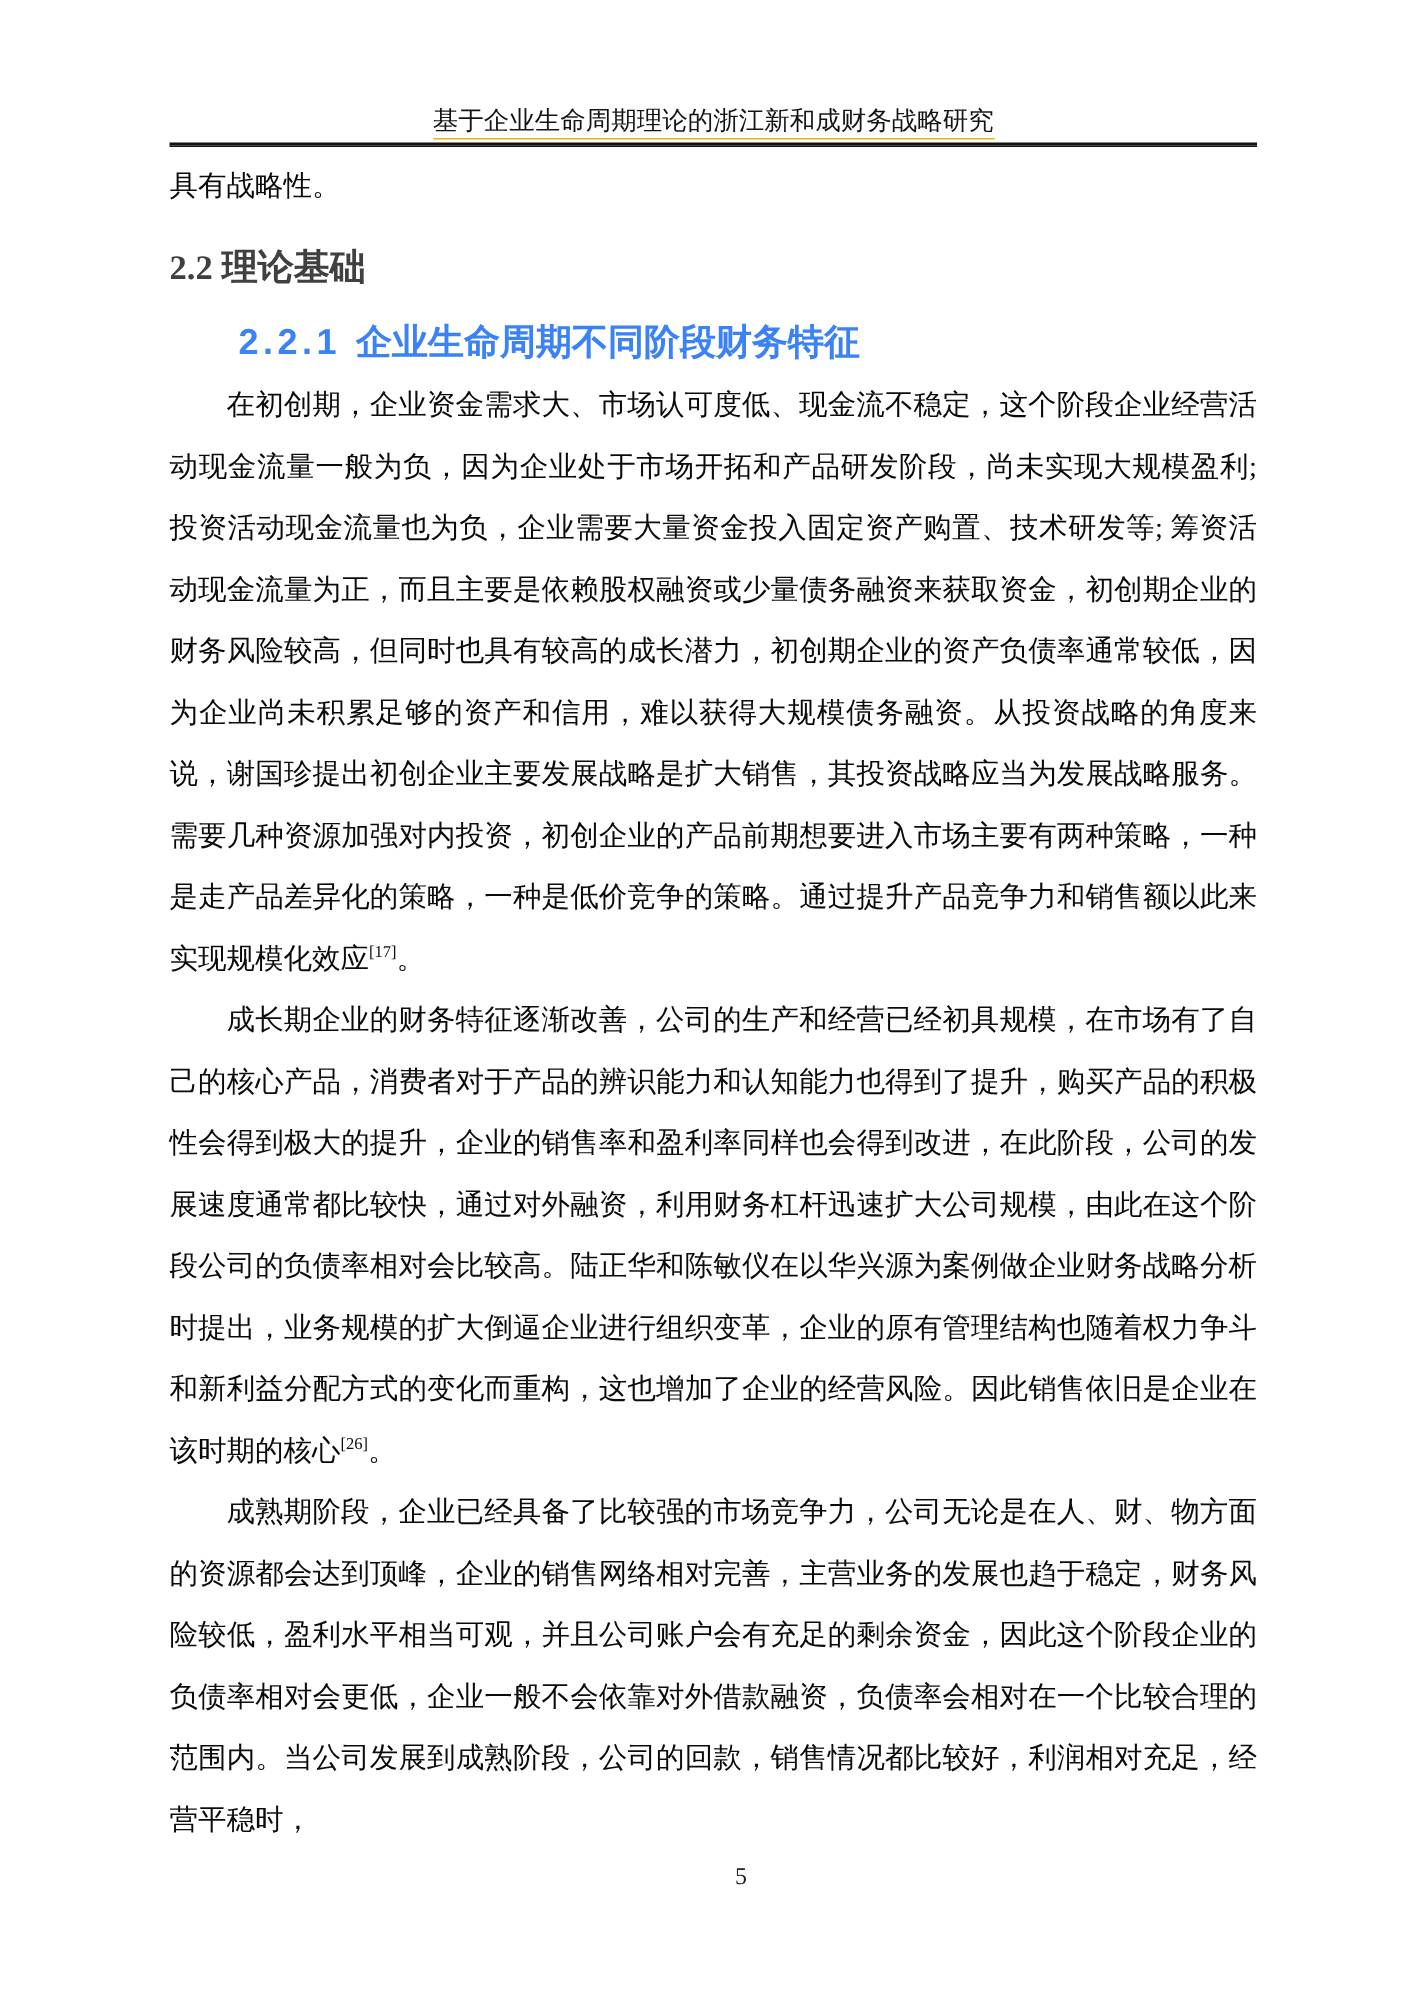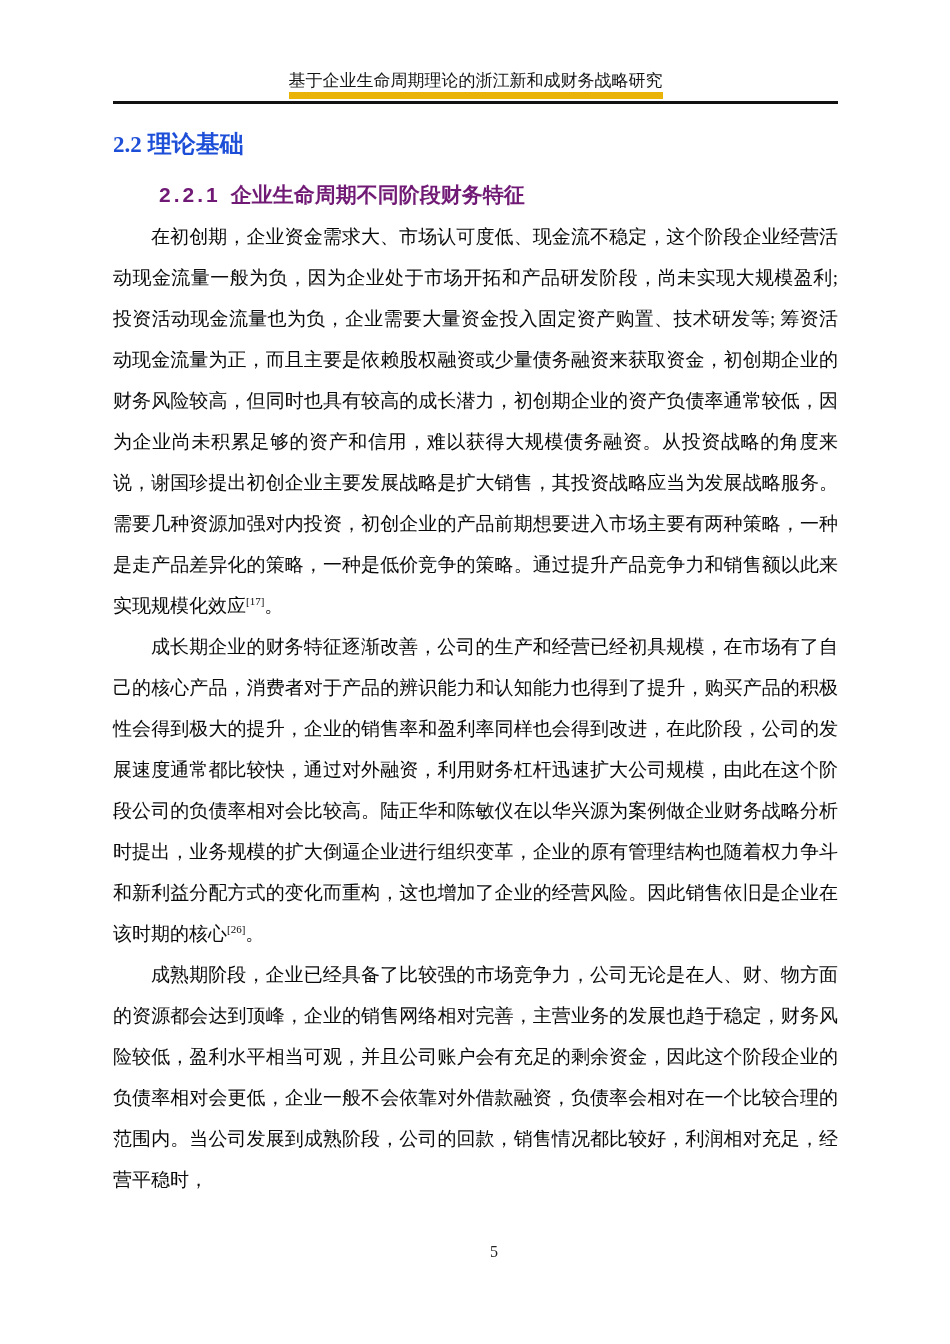--- a/index.html
+++ b/index.html
@@ -20,21 +20,21 @@
   .header-title-wrap {
     text-align: center;
     line-height: 20px;
     margin-bottom: 2px;
   }
   .header-title {
     display: inline-block;
     font-family: "Liberation Serif", "DejaVu Serif", serif;
     font-size: 17px;
     color: #141414;
-    border-bottom: 7px solid #eab308;
+    border-bottom: 1px solid #eab308;
     padding-bottom: 1px;
   }
   .double-rule {
     height: 2.5px;
     border-top: 2.5px solid #121212;
     border-bottom: 1.5px solid #121212;
   }
   .content {
     margin: 0 112px 0 113px;
     padding-top: 6px;
@@ -53,35 +53,35 @@
     line-height: 0;
     vertical-align: super;
     letter-spacing: 0;
   }
   h1.sec {
     margin: 22px 0 0 0;
     font-family: "Liberation Sans", "DejaVu Sans", sans-serif;
     font-weight: 700;
     font-size: 24px;
     line-height: 24px;
-    color: #1d4ed8;
+    color: #404040;
   }
   h1.sec .h1-num {
     font-family: "Liberation Serif", "DejaVu Serif", serif;
     font-weight: 700;
     font-size: 23px;
     margin-right: 6px;
   }
   h2.subsec {
     margin: 26px 0 10px 46px;
     font-family: "Liberation Sans", "DejaVu Sans", sans-serif;
     font-weight: 700;
-    font-size: 21px;
+    font-size: 24px;
     line-height: 23px;
-    color: #701a75;
+    color: #3b82f6;
   }
   h2.subsec .h2-num {
     letter-spacing: 3px;
     margin-right: 10px;
   }
   .footer {
     position: absolute;
     top: 1242px;
     left: 0;
     width: 100%;
@@ -100,20 +100,21 @@
 
   <div class="header">
     <div class="header-title-wrap">
       <span class="header-title">基于企业生命周期理论的浙江新和成财务战略研究</span>
     </div>
     <div class="double-rule"></div>
   </div>
 
   <div class="content">
 
+    <p class="body">具有战略性。</p>
 
     <h1 class="sec"><span class="h1-num">2.2</span><span class="h1-title">理论基础</span></h1>
 
     <h2 class="subsec"><span class="h2-num">2.2.1</span><span class="h2-title">企业生命周期不同阶段财务特征</span></h2>
 
     <div id="paragraphs">
         <p class="body indent">在初创期，企业资金需求大、市场认可度低、现金流不稳定，这个阶段企业经营活动现金流量一般为负，因为企业处于市场开拓和产品研发阶段，尚未实现大规模盈利; 投资活动现金流量也为负，企业需要大量资金投入固定资产购置、技术研发等; 筹资活动现金流量为正，而且主要是依赖股权融资或少量债务融资来获取资金，初创期企业的财务风险较高，但同时也具有较高的成长潜力，初创期企业的资产负债率通常较低，因为企业尚未积累足够的资产和信用，难以获得大规模债务融资。从投资战略的角度来说，谢国珍提出初创企业主要发展战略是扩大销售，其投资战略应当为发展战略服务。需要几种资源加强对内投资，初创企业的产品前期想要进入市场主要有两种策略，一种是走产品差异化的策略，一种是低价竞争的策略。通过提升产品竞争力和销售额以此来实现规模化效应<sup class="cite">[17]</sup>。</p>
         <p class="body indent">成长期企业的财务特征逐渐改善，公司的生产和经营已经初具规模，在市场有了自己的核心产品，消费者对于产品的辨识能力和认知能力也得到了提升，购买产品的积极性会得到极大的提升，企业的销售率和盈利率同样也会得到改进，在此阶段，公司的发展速度通常都比较快，通过对外融资，利用财务杠杆迅速扩大公司规模，由此在这个阶段公司的负债率相对会比较高。陆正华和陈敏仪在以华兴源为案例做企业财务战略分析时提出，业务规模的扩大倒逼企业进行组织变革，企业的原有管理结构也随着权力争斗和新利益分配方式的变化而重构，这也增加了企业的经营风险。因此销售依旧是企业在该时期的核心<sup class="cite">[26]</sup>。</p>
         <p class="body indent">成熟期阶段，企业已经具备了比较强的市场竞争力，公司无论是在人、财、物方面的资源都会达到顶峰，企业的销售网络相对完善，主营业务的发展也趋于稳定，财务风险较低，盈利水平相当可观，并且公司账户会有充足的剩余资金，因此这个阶段企业的负债率相对会更低，企业一般不会依靠对外借款融资，负债率会相对在一个比较合理的范围内。当公司发展到成熟阶段，公司的回款，销售情况都比较好，利润相对充足，经营平稳时，</p>
       </div>

